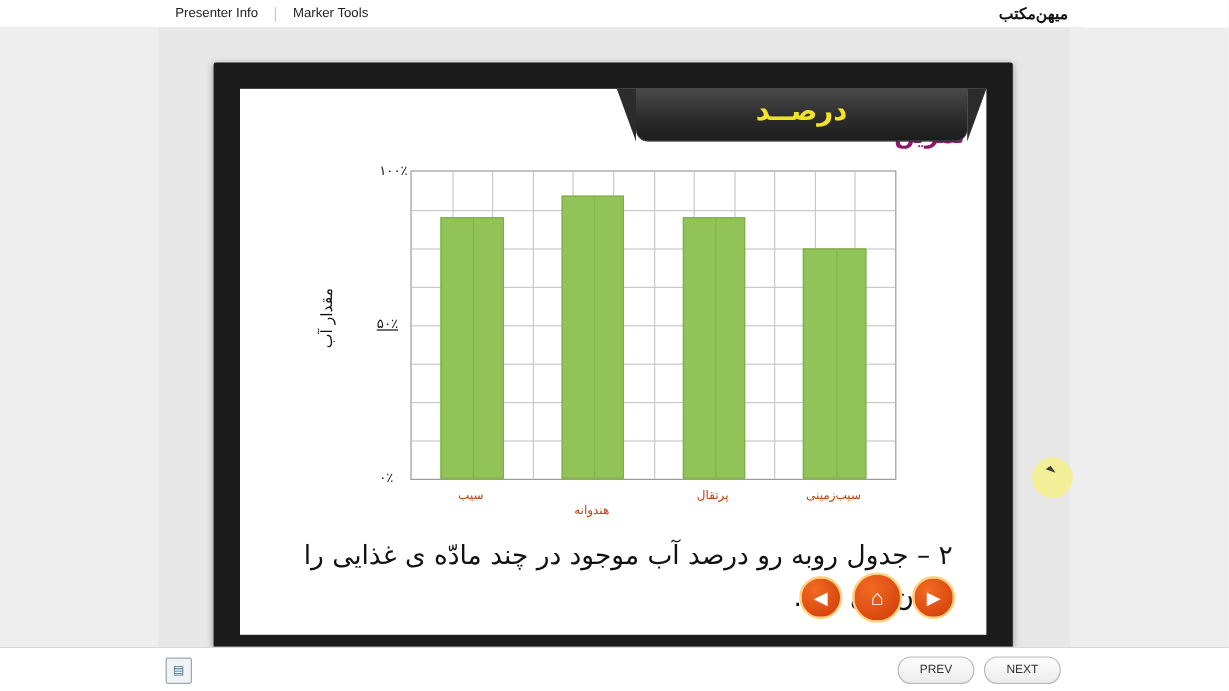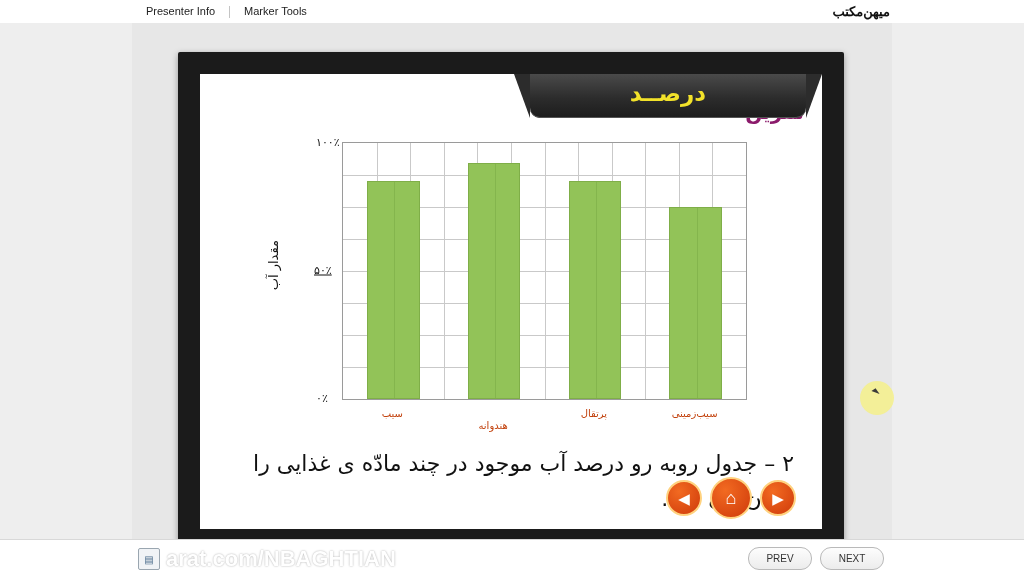--- a/index.html
+++ b/index.html
@@ -425,18 +425,17 @@
 
     </div>
   </div>
 
   <div class="cursor-hl"></div>
   <div class="cursor-arrow"></div>
 </div>
 
 <div class="bottombar">
   <div class="bb-icon">▤</div>
-  <div class="watermark">arat.com/NBAGHTIAN</div>
   <div class="bb-buttons">
     <div class="bb-btn">PREV</div>
     <div class="bb-btn">NEXT</div>
   </div>
 </div>
 
 </body></html>

